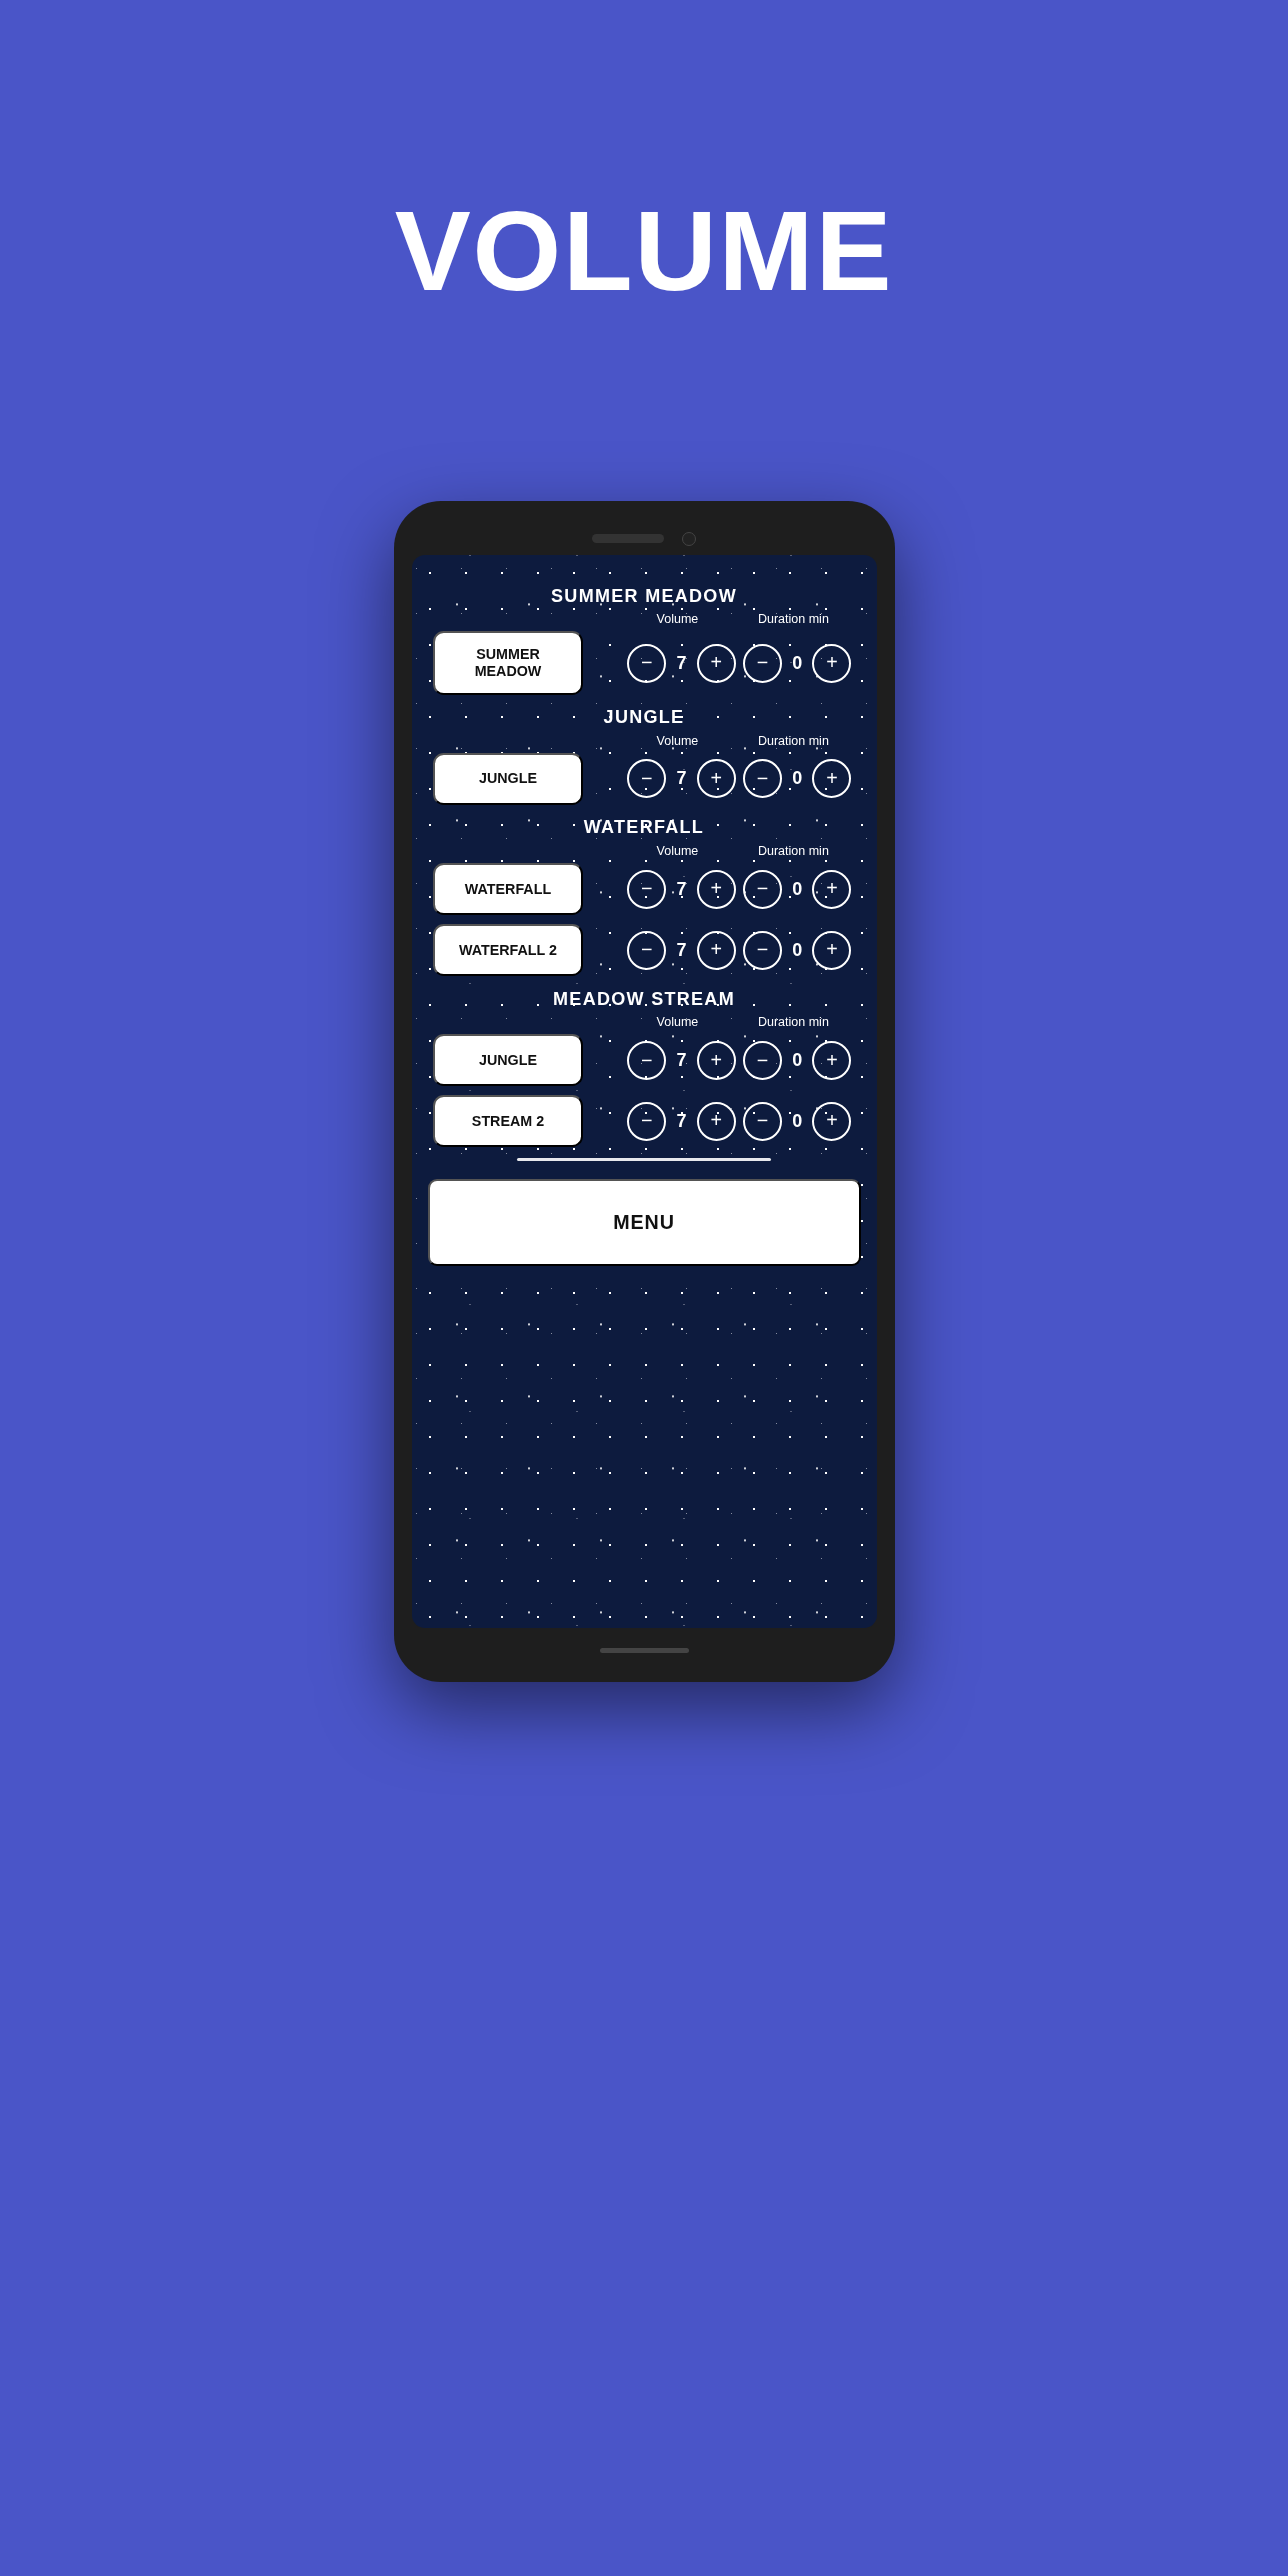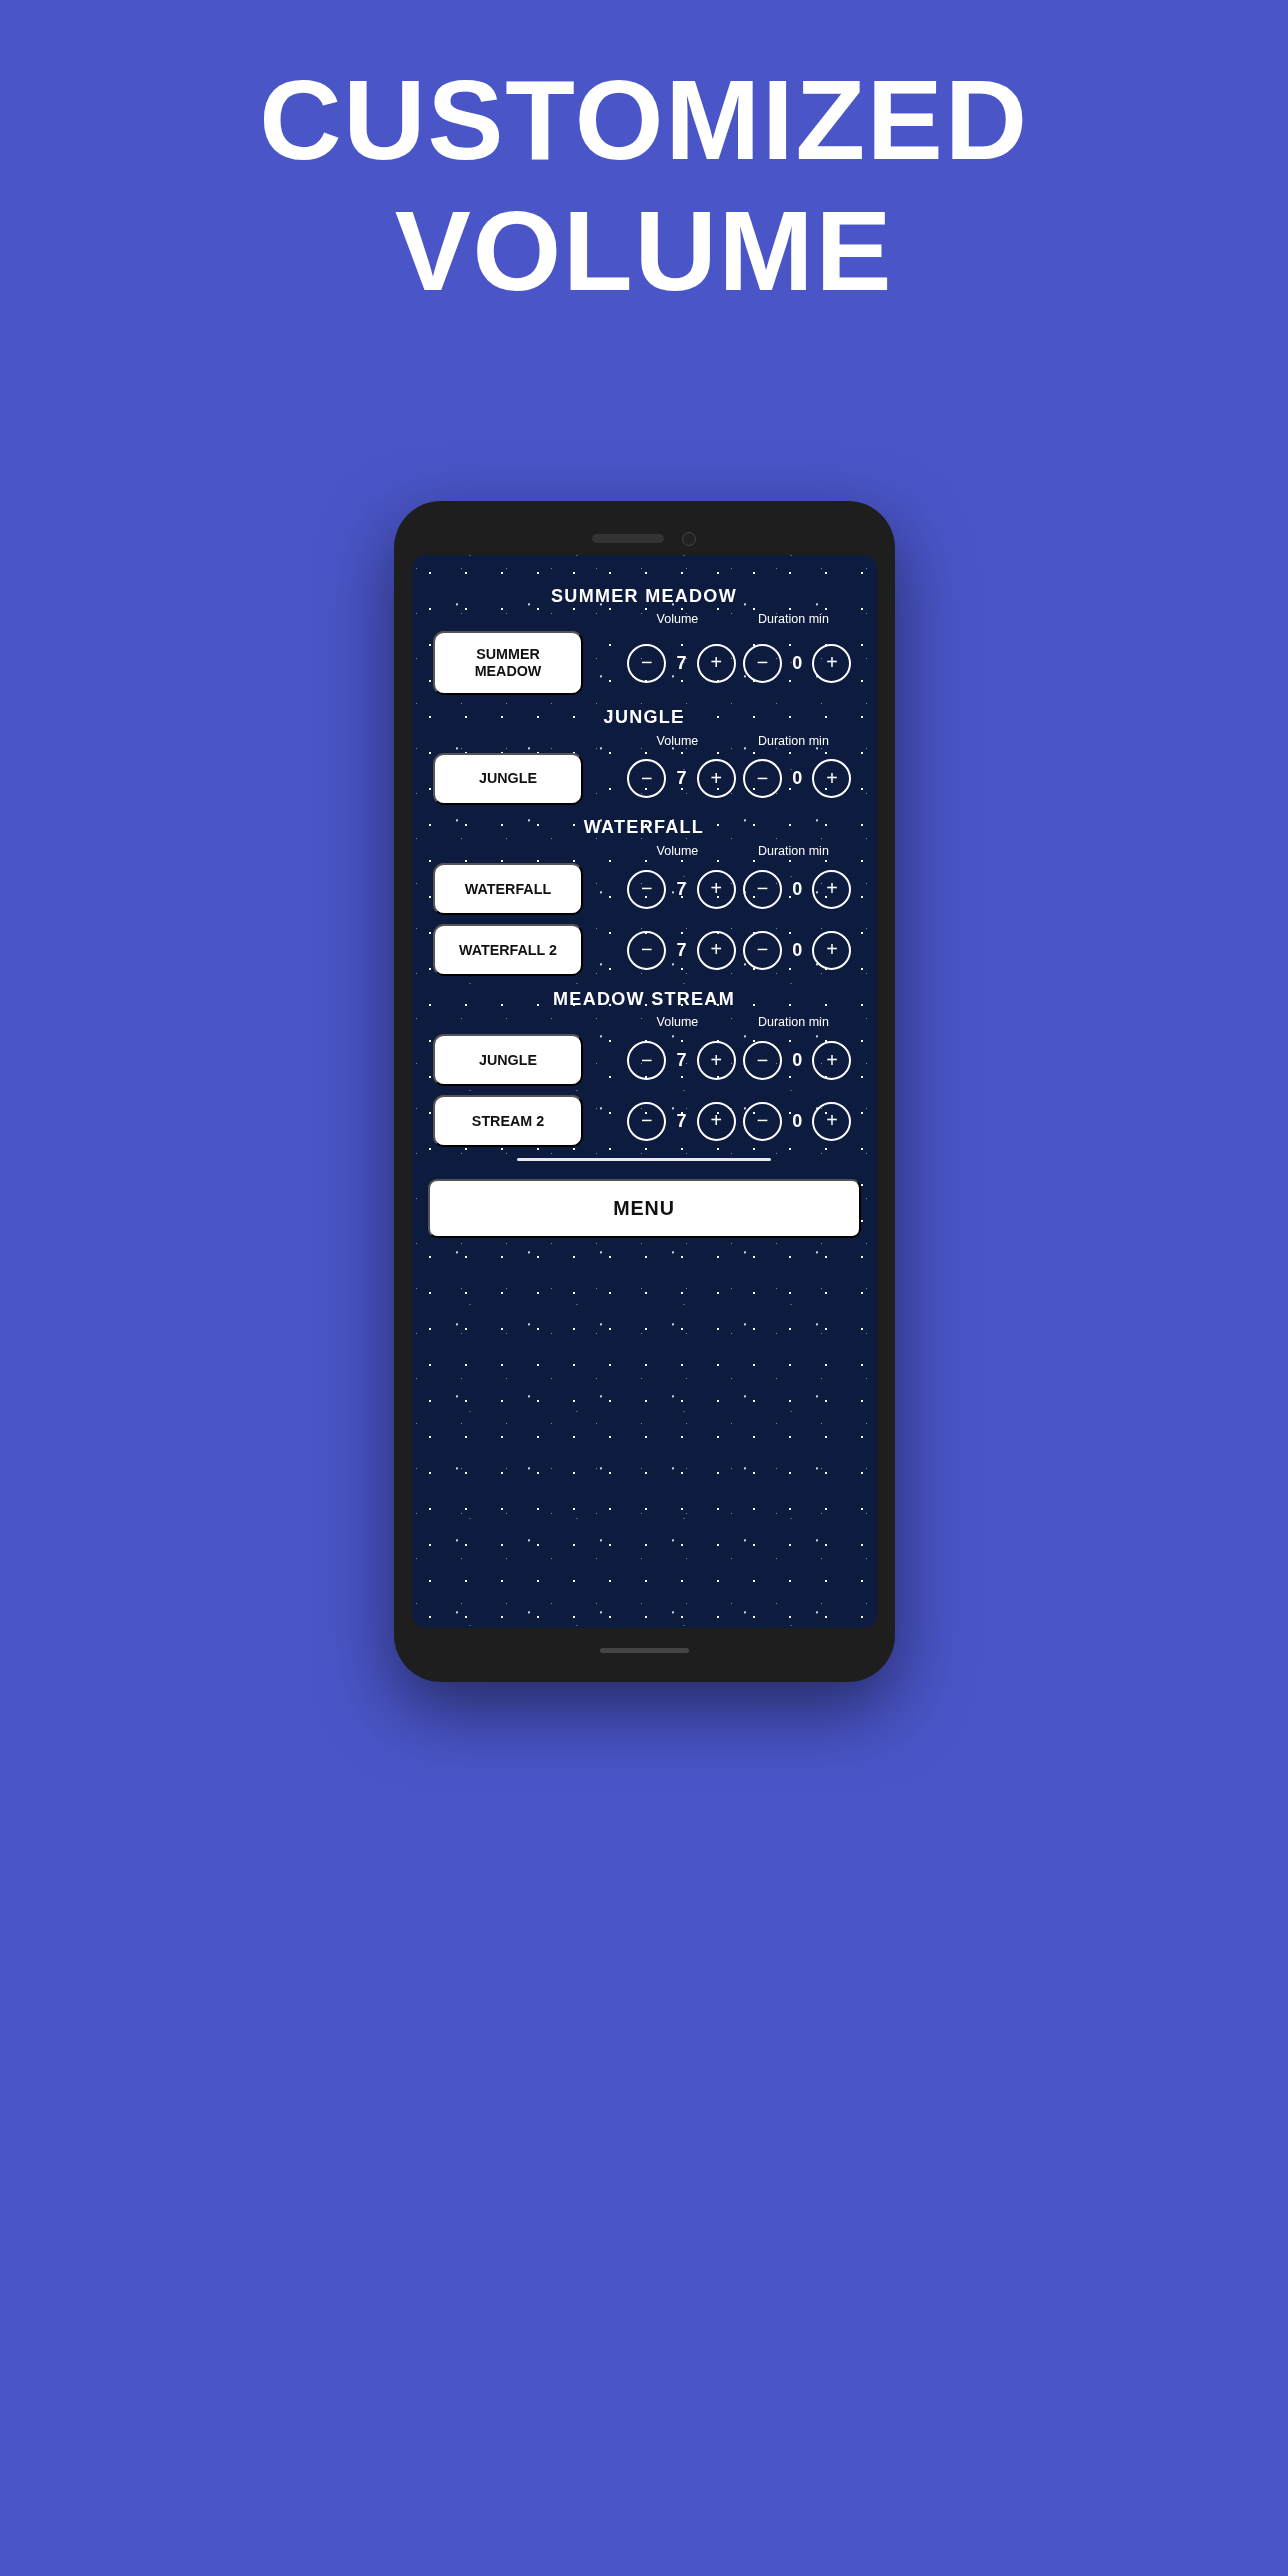--- a/index.html
+++ b/index.html
@@ -175,21 +175,21 @@
     
     .menu-bar {
       width: 100%;
       padding: 9px 16px 16px 16px;
     }
 
     .menu-btn {
       width: 100%;
       background: white;
       border-radius: 9px;
-      padding: 16px;
+      padding: 30px;
       text-align: center;
       font-size: 19.7px;
       font-weight: bold;
       color: #111;
       cursor: pointer;
       letter-spacing: 0.9px;
     }
 
     .phone-bottom {
       width: 100%;
@@ -238,21 +238,21 @@
       background: white;
       border-radius: 1.8px;
       margin: 3.6px auto 0 auto;
       opacity: 0.9;
     }
   </style>
 </head>
 <body>
 
 <div class="hero-title">
-  <span>CUSTOMIZED</span><br>
+  <br>
   <span>VOLUME</span><br>
   <br>
 </div>
 
 <div class="phone-shell">
 
   <div class="phone-top-bar">
     <div class="phone-speaker"></div>
     <div class="phone-camera"></div>
   </div>

